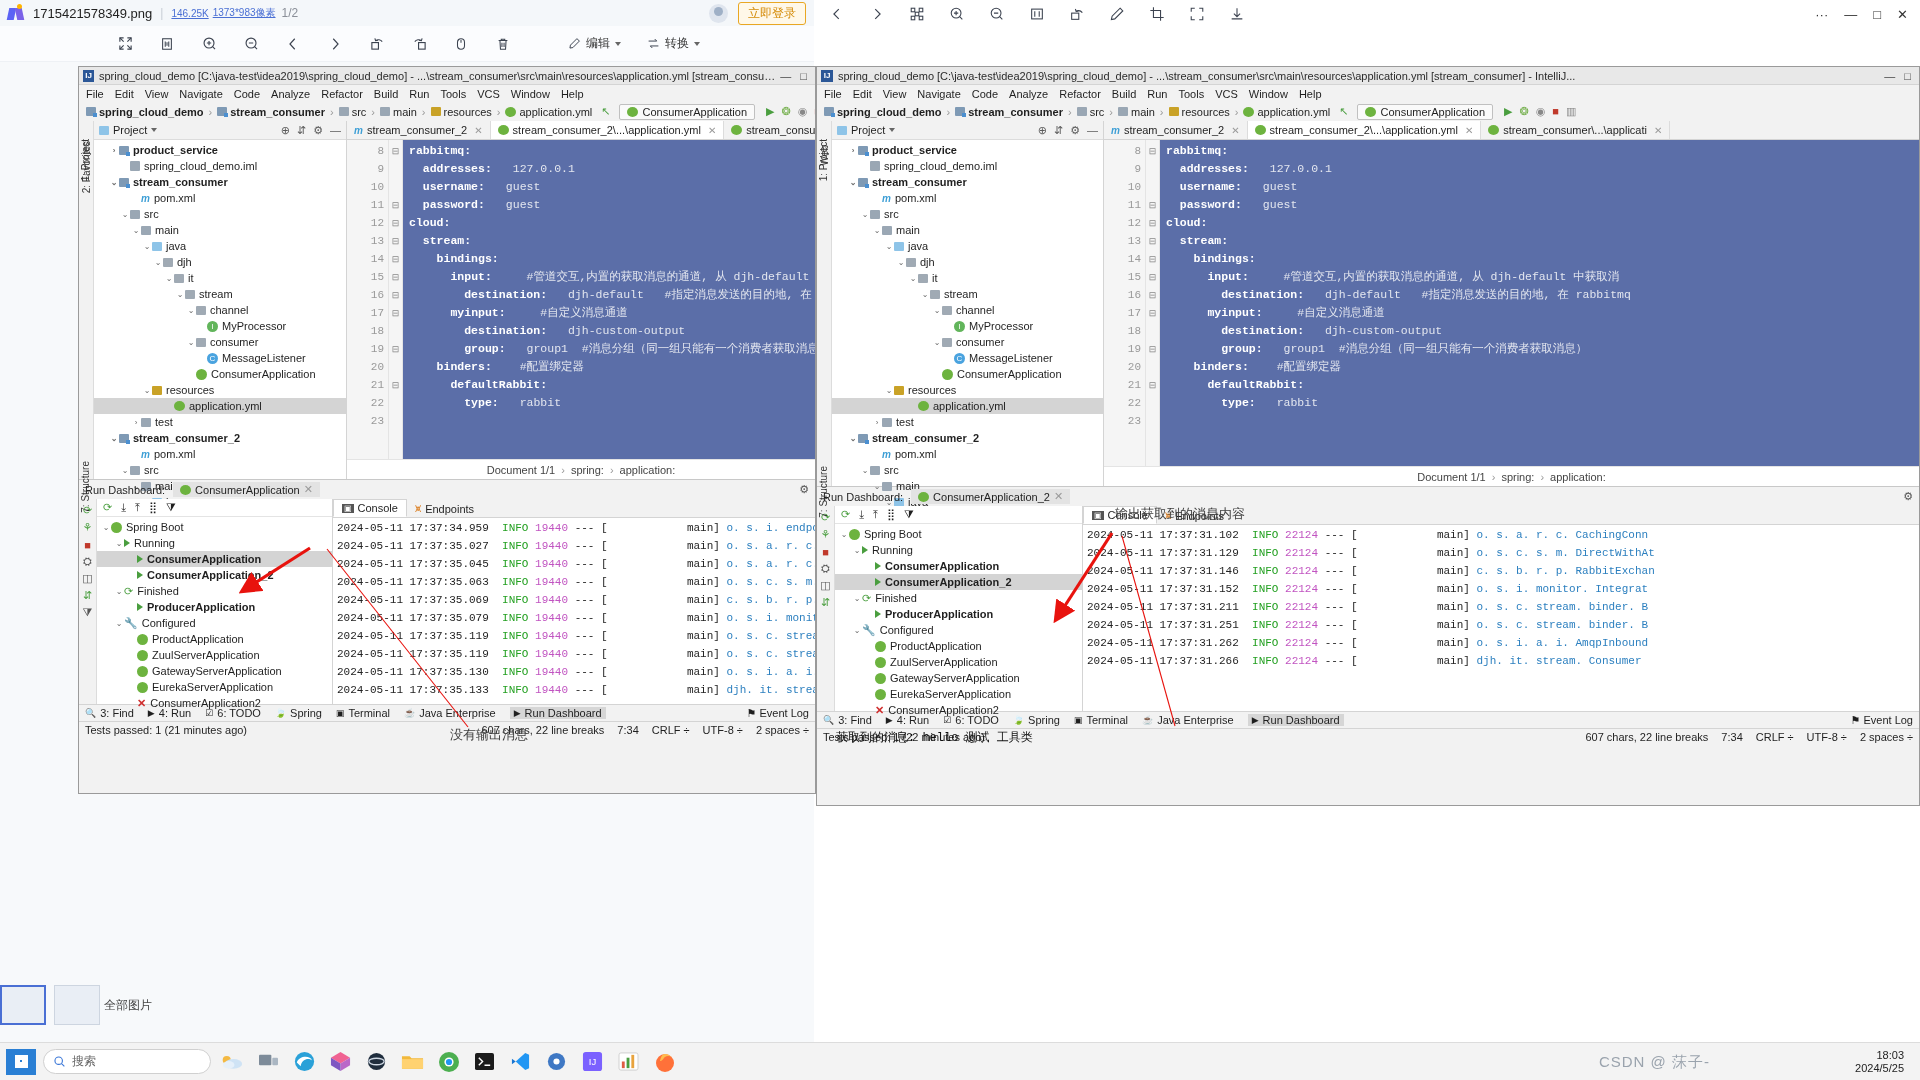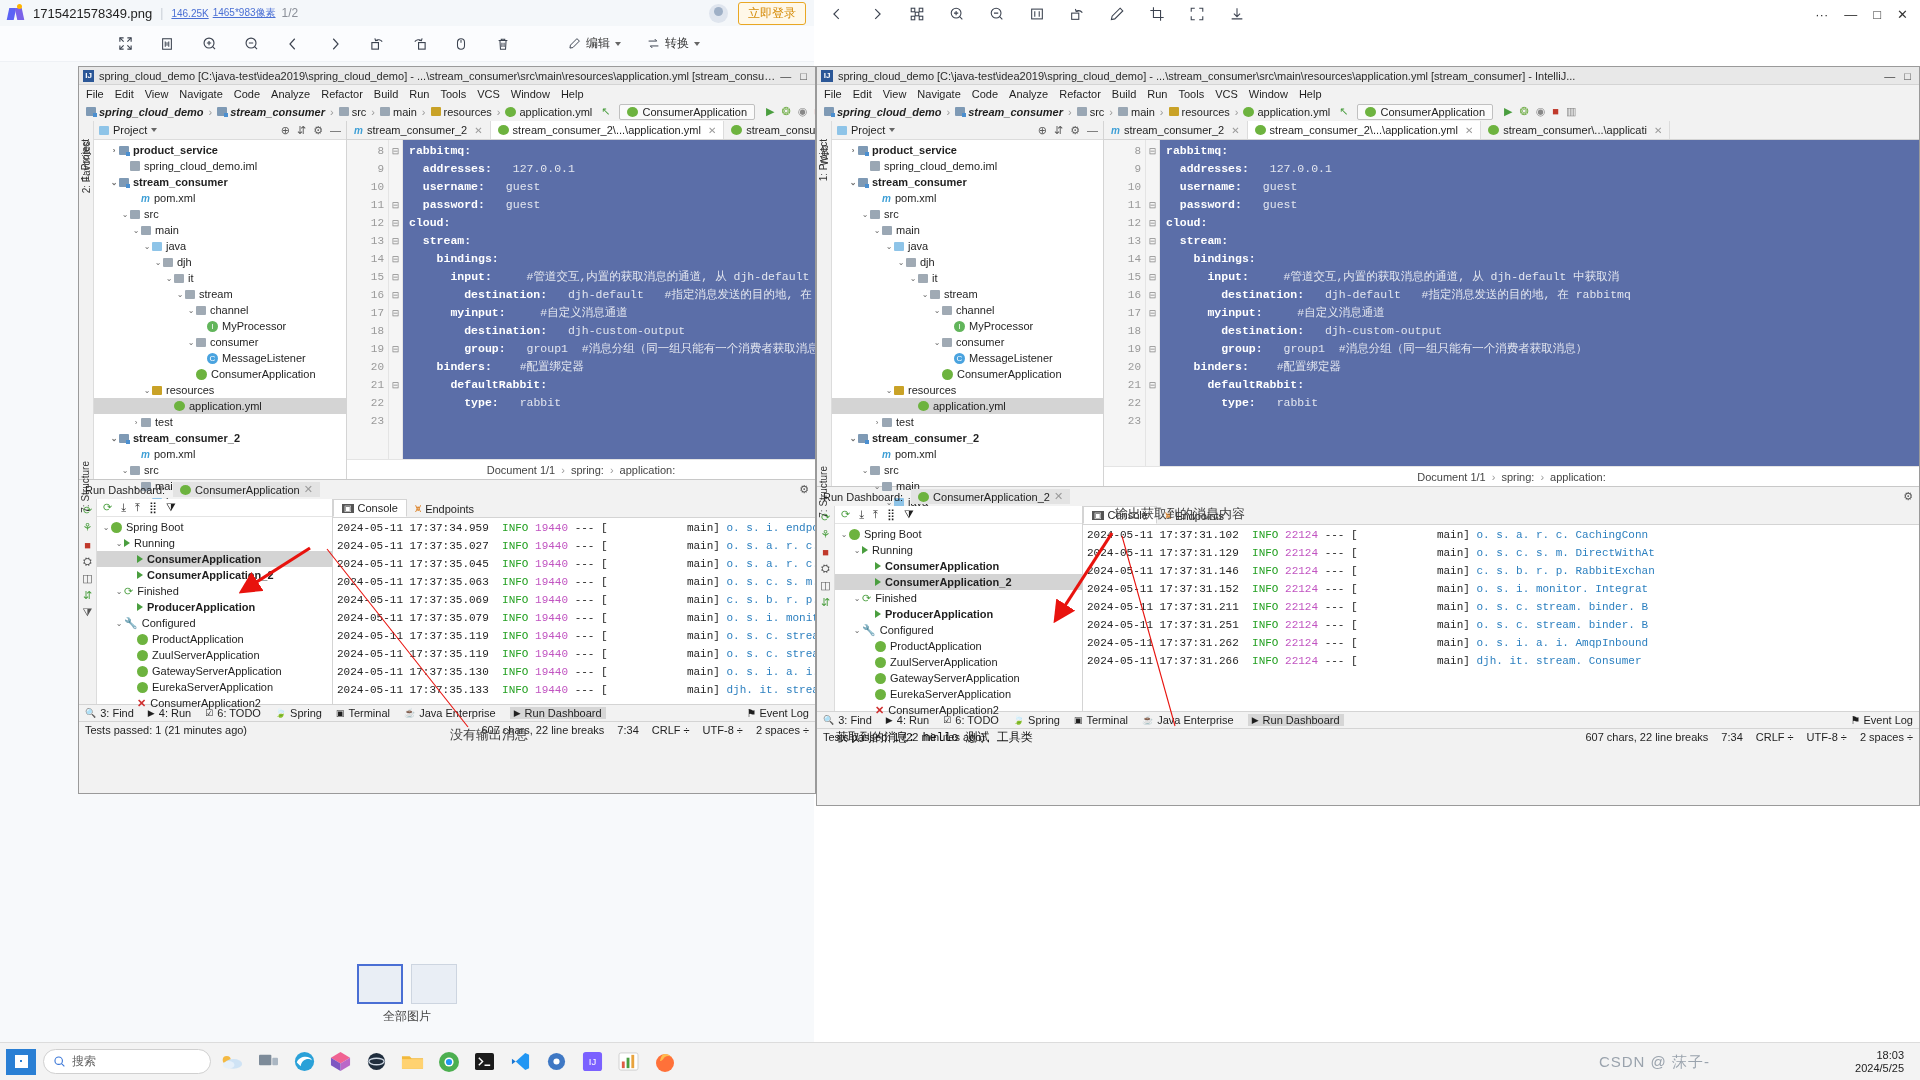--- a/index.html
+++ b/index.html
@@ -48,21 +48,21 @@
   .ide { position:absolute; background:#f2f2f2; border:1px solid #9a9a9a; font-size:11px; color:#1f1f1f; overflow:hidden; }
   .ide-title { height:18px; background:#e8e8e8; display:flex; align-items:center; padding:0 4px; gap:5px;
                border-bottom:1px solid #d4d4d4; font-size:11px; color:#2b2b2b; white-space:nowrap; }
   .ij-ico { width:12px; height:12px; background:#2b5797; color:#fff; font-size:8px; display:flex; align-items:center; justify-content:center; font-weight:bold; }
   .title-txt { overflow:hidden; text-overflow:ellipsis; }
   .win-btns { margin-left:auto; display:flex; gap:9px; padding-right:4px; color:#444; font-size:11px; }
   .ide-menu { height:17px; display:flex; align-items:center; gap:11px; padding:0 7px; background:#f2f2f2; font-size:11px; }
   .ide-menu span { cursor:default; }
   .ide-crumbs { height:19px; display:flex; align-items:center; gap:4px; padding:0 7px; background:#f2f2f2; font-size:11px; white-space:nowrap; }
   .crumb { display:flex; align-items:center; gap:3px; }
-  .crumb b { font-weight:bold;font-style:italic; }
+  .crumb b { font-weight:bold; }
   .sep-gt { color:#999; margin:0 1px; }
   .folder-ic { width:10px; height:9px; background:#9aa7b4; border-radius:1px; display:inline-block; }
   .folder-ic.blue { background:#8ec4e8; }
   .mod-ic { width:10px; height:9px; background:#7f9ab5; border-radius:1px; position:relative; display:inline-block;}
   .mod-ic::after{content:"";position:absolute;right:-1px;bottom:-1px;width:4px;height:4px;background:#4b8fd0;}
   .res-ic { width:10px; height:9px; background:#c9a227; border-radius:1px; display:inline-block; }
   .yml-ic { width:11px; height:10px; border-radius:50%; background:#6db33f; display:inline-block; }
   .run-cfg { border:1px solid #c0c0c0; background:#fafafa; padding:1px 7px; display:flex; align-items:center; gap:4px; border-radius:2px; }
 
   
@@ -129,21 +129,21 @@
   .ide-tabsbar { height:17px; background:#f2f2f2; border-top:1px solid #d4d4d4; display:flex; align-items:center; padding:0 6px; gap:14px; font-size:11px; }
   .ide-tabsbar .right { margin-left:auto; display:flex; gap:12px; align-items:center; }
   .tb-item { display:flex; align-items:center; gap:4px; }
   .tb-item.active { background:#d6d6d6; padding:0 4px; }
 
   
   .anno { position:absolute; color:#404040; font-size:13px; white-space:nowrap; pointer-events:none; }
   .anno-svg { position:absolute; left:0; top:0; pointer-events:none; }
 
   
-  .thumbs { position:absolute; left:0; bottom:55px; width:814px; display:flex; flex-direction:column; align-items:center; gap:4px; }
+  .thumbs { position:absolute; left:0; bottom:55px; width:814px; display:flex; flex-direction:row; align-items:center; gap:4px; }
   .thumb-row { display:flex; gap:8px; }
   .thumb { width:46px; height:40px; background:#e9eef5; border:1px solid #cdd5e0; }
   .thumb.active { border:2px solid #4a6fd4; }
   .thumb-lbl { font-size:12px; color:#444; }
 
   
   .taskbar { position:absolute; left:0; bottom:0; width:1920px; height:38px; background:#f3f3f3; display:flex; align-items:center; padding:0 6px; gap:7px; border-top:1px solid #dcdcdc;}
   .tb-start { width:30px; height:26px; background:#2a7fd4; display:flex; align-items:center; justify-content:center; }
   .tb-start i { display:block; width:13px; height:13px; background:
       linear-gradient(to right,#fff 5px, transparent 5px 7px, #fff 7px) , linear-gradient(to bottom,#fff 5px, transparent 5px 7px,#fff 7px);
@@ -162,21 +162,21 @@
     <div class="vl-top">
       <div class="mi-logo">
           <div class="m1"></div>
           <div class="m2"></div>
           <div class="dot"></div>
         </div>
       <span class="fname">1715421578349.png</span>
       <span class="vsep">|</span>
       <span class="flink">146.25K</span>
       <span style="width:4px"></span>
-      <span class="flink">1465*983像素</span>
+      <span class="flink">1373*983像素</span>
       <span class="fmeta" style="margin-left:6px">1/2</span>
       <div class="login-btn">
         <div class="avatar-circle"></div>
         <div class="btn-login">立即登录</div>
       </div>
     </div>
     <div class="vl-tools">
       <div class="tool">
           <svg width="15" height="15" viewBox="0 0 16 16" fill="none" stroke="#3c4350" stroke-width="1.2">
             <path d="M2 6V2h4M14 6V2h-4M2 10v4h4M14 10v4h-4"></path>

